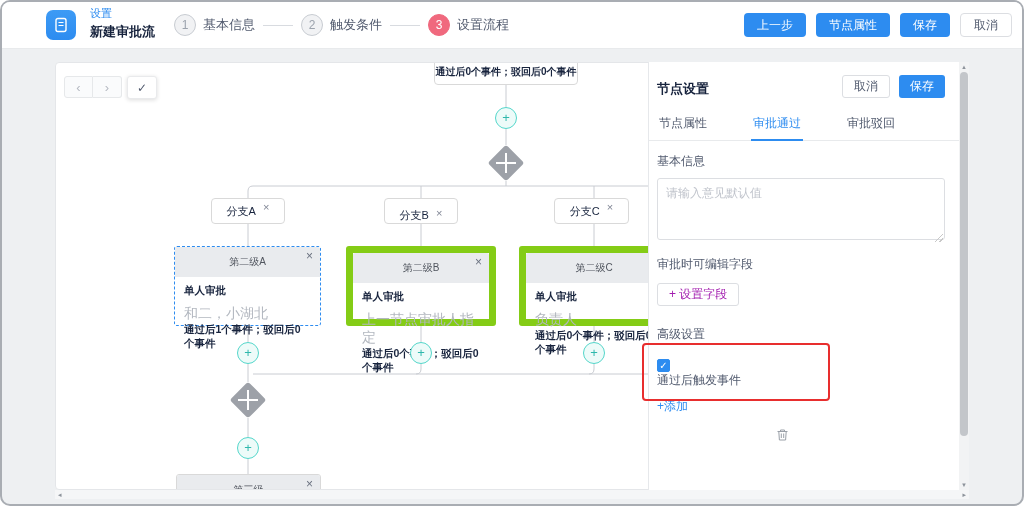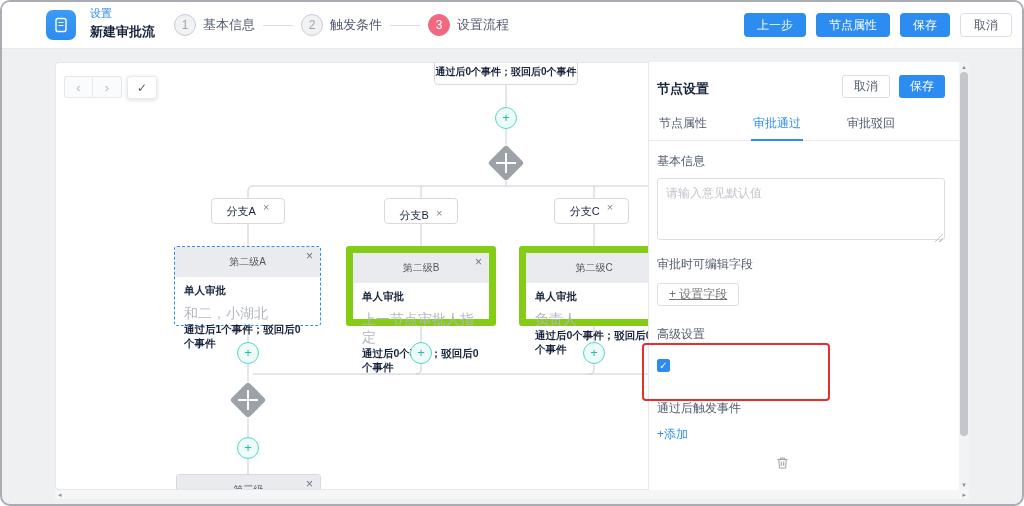--- a/index.html
+++ b/index.html
@@ -75,21 +75,21 @@
     padding:6px 8px;font-size:12px;font-family:"Liberation Sans","DejaVu Sans",sans-serif;resize:none;color:#ec4899;}
   .p-textarea::placeholder{color:#c0c4cc;}
   .resize-grip{position:absolute;right:2px;bottom:2px;width:9px;height:9px;
     background:repeating-linear-gradient(-45deg,transparent,transparent 2px,#c8c8c8 2px,#c8c8c8 3px);
     clip-path:polygon(100% 0,100% 100%,0 100%);}
   .chk-row{display:flex;align-items:center;margin:22px 14px 0 8px;}
   .chk{width:13px;height:13px;border:1px solid #c5c8ce;border-radius:2px;background:#fff;box-sizing:border-box;cursor:pointer;}
   .chk.checked{background:#2d8cf0;border-color:#2d8cf0;color:#fff;font-size:10px;line-height:12px;text-align:center;}
   .chk-label{font-size:12px;color:#515a6e;margin-left:8px;}
   .set-fields{margin:10px 0 0 8px;height:23px;padding:0 11px;background:#fff;border:1px solid #dcdee2;border-radius:3px;
-    font-size:12px;color:#737373;cursor:pointer;text-decoration:underline;}
+    font-size:12px;color:#a21caf;cursor:pointer;}
   .add-link{font-size:12px;color:#2d8cf0;margin:9px 14px 0 8px;cursor:pointer;}
   .trash{margin:12px 0 0 128px;cursor:pointer;}
   .red-box{position:absolute;left:640px;top:341px;width:188px;height:58px;border:2px solid #e82e2e;border-radius:4px;
     z-index:30;pointer-events:none;box-sizing:border-box;}
   
   .vscroll{position:absolute;left:957px;top:60px;width:10px;height:428px;background:#f2f3f4;z-index:11;}
   .vthumb{position:absolute;left:1px;top:10px;width:8px;height:364px;background:#c3c6ca;border-radius:4px;cursor:pointer;}
   .varrow{position:absolute;left:0;width:10px;text-align:center;font-size:6px;color:#8d939b;cursor:pointer;}
   .varrow.up{top:2px;} .varrow.down{bottom:2px;}
   .hscroll{position:absolute;left:53px;top:488px;width:914px;height:9px;background:#f5f6f7;z-index:5;
@@ -246,21 +246,21 @@
 
 
     <div class="p-label">审批时可编辑字段</div>
     <button class="set-fields">+ 设置字段</button>
 
     <div class="p-label" style="margin-top:20px;">高级设置</div>
     <div class="chk-row" style="margin-top:16px;">
       <div class="chk checked">✓</div>
     </div>
 
-    <div class="p-label" style="margin-top:28px;">通过后触发事件</div>
+    <div class="p-label" style="margin-top:0;">通过后触发事件</div>
     <div class="add-link">+添加</div>
 
     <div class="trash">
       <svg width="11" height="12" viewBox="0 0 11 12">
         <g fill="none" stroke="#9aa0a8" stroke-width="1">
           <line x1="0.5" y1="2.5" x2="10.5" y2="2.5"></line>
           <path d="M3.5,2.5 L3.5,1 L7.5,1 L7.5,2.5"></path>
           <path d="M1.8,2.5 L2.4,11 L8.6,11 L9.2,2.5"></path>
           <line x1="4.3" y1="4.5" x2="4.3" y2="9"></line>
           <line x1="6.7" y1="4.5" x2="6.7" y2="9"></line>

